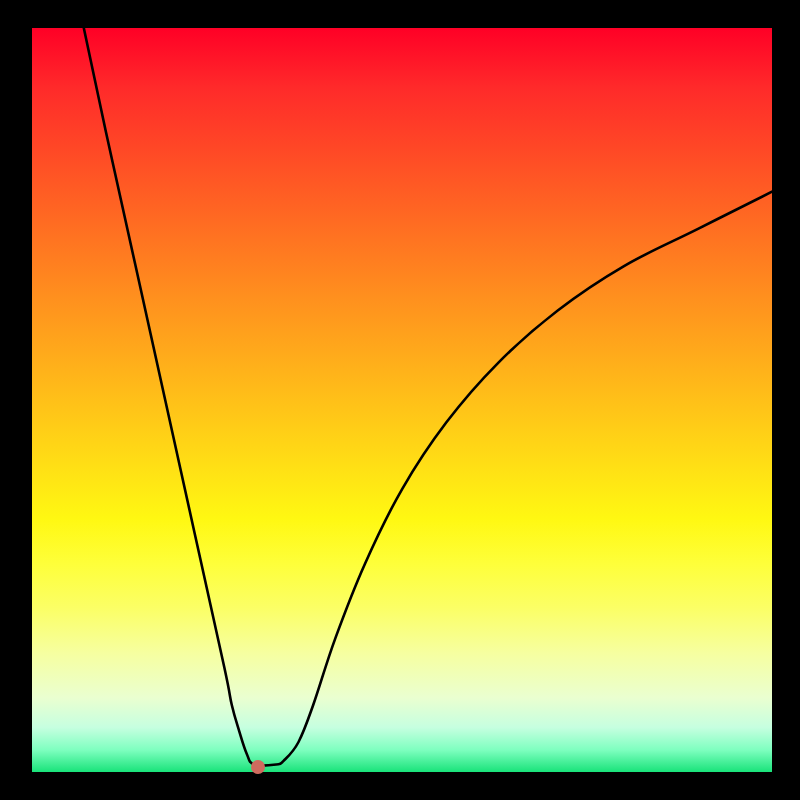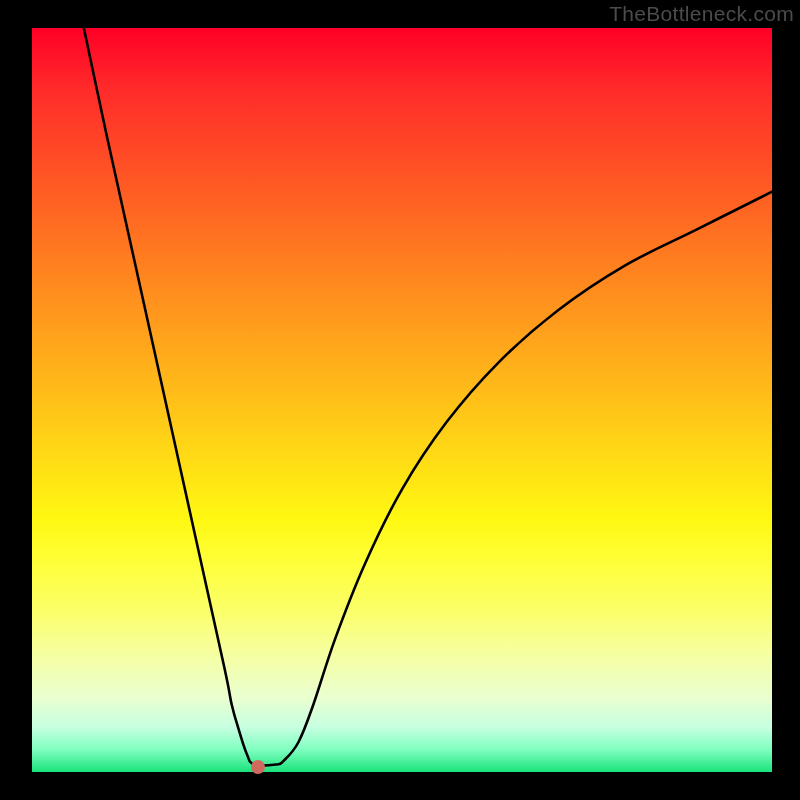--- a/index.html
+++ b/index.html
@@ -66,14 +66,13 @@
 <div class="frame">
 
   <div class="plot-area" style="left: 32px; top: 28px; width: 740px; height: 744px;"></div>
 
   <svg class="curve" width="800" height="800">
     <path id="curve-path" fill="none" stroke="#000" stroke-width="2.6" stroke-linecap="round" stroke-linejoin="round" d="M 83.80 28.00 C 87.87 47.10, 96.50 88.51, 106.00 132.16 C 115.50 175.81, 124.75 216.98, 135.60 266.08 C 146.45 315.18, 154.35 350.90, 165.20 400.00 C 176.05 449.10, 183.95 484.82, 194.80 533.92 C 205.65 583.02, 217.62 636.47, 224.40 667.84 C 231.18 699.21, 229.09 693.45, 231.80 705.04 C 234.51 716.63, 236.49 722.21, 239.20 731.08 C 241.91 739.95, 243.89 747.26, 246.60 753.40 C 249.31 759.54, 248.57 762.51, 254.00 764.56 C 259.43 766.61, 270.77 765.24, 276.20 764.56 C 281.63 763.88, 279.53 764.93, 283.60 760.84 C 287.67 756.75, 292.97 752.47, 298.40 742.24 C 303.83 732.01, 306.42 724.14, 313.20 705.04 C 319.98 685.94, 325.90 664.00, 335.40 638.08 C 344.90 612.16, 352.79 590.96, 365.00 563.68 C 377.21 536.40, 387.08 515.20, 402.00 489.28 C 416.92 463.36, 428.76 445.51, 446.40 422.32 C 464.04 399.13, 477.85 383.26, 498.20 362.80 C 518.55 342.34, 534.34 328.45, 557.40 310.72 C 580.46 292.99, 598.22 281.08, 624.00 266.08 C 649.78 251.08, 670.87 242.52, 698.00 228.88 C 725.13 215.24, 758.43 198.50, 772.00 191.68"></path>
   </svg>
 
   <div class="dot" style="left: 257.7px; top: 766.792px; background: rgb(207, 107, 94);"></div>
 
-  <div class="watermark">TheBottleneck.com</div>
 </div>
 
 </body></html>

